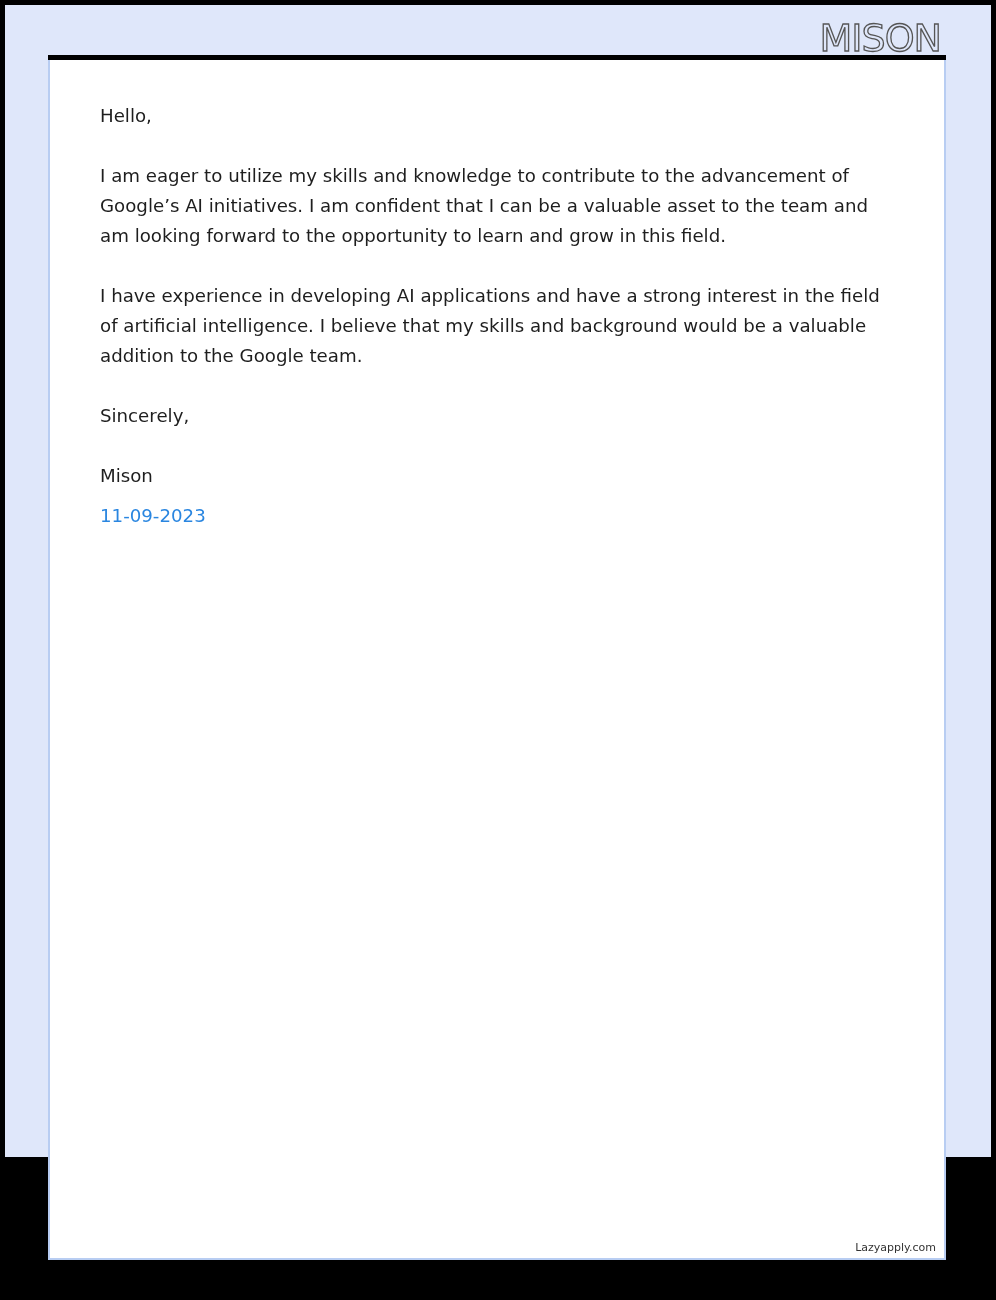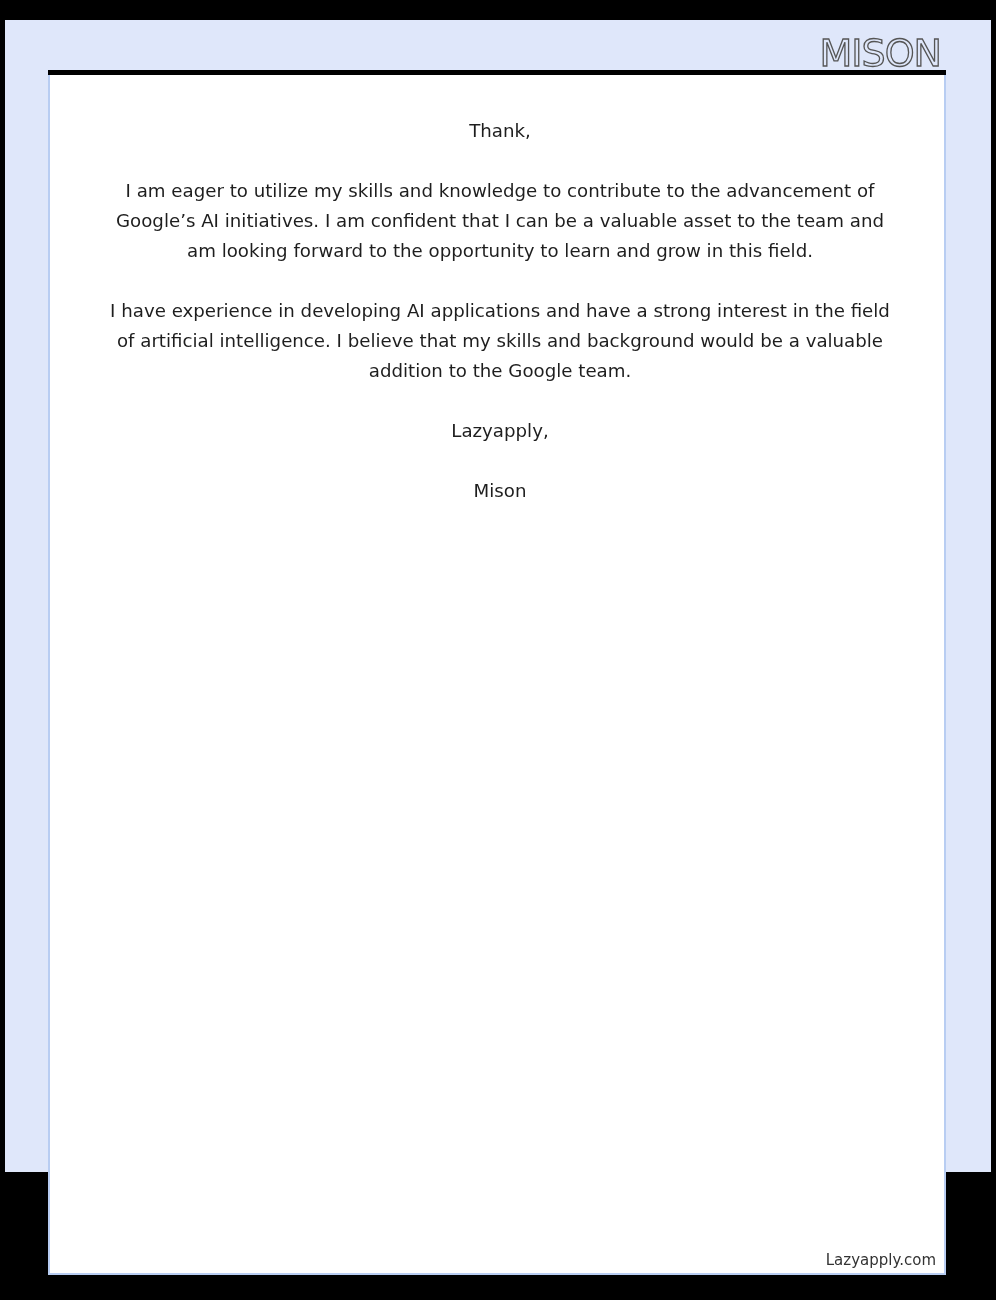--- a/index.html
+++ b/index.html
@@ -5,24 +5,23 @@
     html, body { margin: 0; padding: 0; }
     body {
       width: 996px; height: 1300px;
       background: #000;
       position: relative;
       overflow: hidden;
       font-family: "DejaVu Sans", sans-serif;
     }
     .outer {
       position: absolute;
-      left: 5px; top: 20px;
+      left: 5px; top: 5px;
       width: 986px; height: 1152px;
       background: #dfe7fa;
-      text-align: center;
     }
     .brand {
       position: absolute;
       right: 50px; top: 14px;
       font-family: "DejaVu Sans", sans-serif;
       font-size: 38px;
       letter-spacing: -1px;
       color: #dfe7fa;
       -webkit-text-stroke: 1.3px #555;
       line-height: 1;
@@ -50,36 +49,37 @@
       font-size: 18.2px;
       line-height: 30px;
       color: #1e1e1e;
     }
     .letter p { margin: 0 0 30px 0; }
     .letter p.signature { margin-bottom: 10px; }
     .date { color: #2a86e0; }
     .footer {
       position: absolute;
       right: 8px; bottom: 4px;
-      font-size: 15px;
+      font-size: 11px;
       color: #333;
     }
   </style>
 </head>
 <body>
 
 <div class="outer">
   <div class="brand">MISON</div>
 
   <div class="page">
     <div class="page-topbar"></div>
 
     <div class="letter">
-      <p>Thank,</p>
+      <p>Hello,</p>
       <p>I am eager to utilize my skills and knowledge to contribute to the advancement of Google’s AI initiatives. I am confident that I can be a valuable asset to the team and am looking forward to the opportunity to learn and grow in this field.</p>
       <p>I have experience in developing AI applications and have a strong interest in the field of artificial intelligence. I believe that my skills and background would be a valuable addition to the Google team.</p>
-      <p>Lazyapply,</p>
+      <p>Sincerely,</p>
       <p class="signature">Mison</p>
+      <div class="date">11-09-2023</div>
     </div>
 
     <div class="footer">Lazyapply.com</div>
   </div>
 </div>
 
 </body></html>

